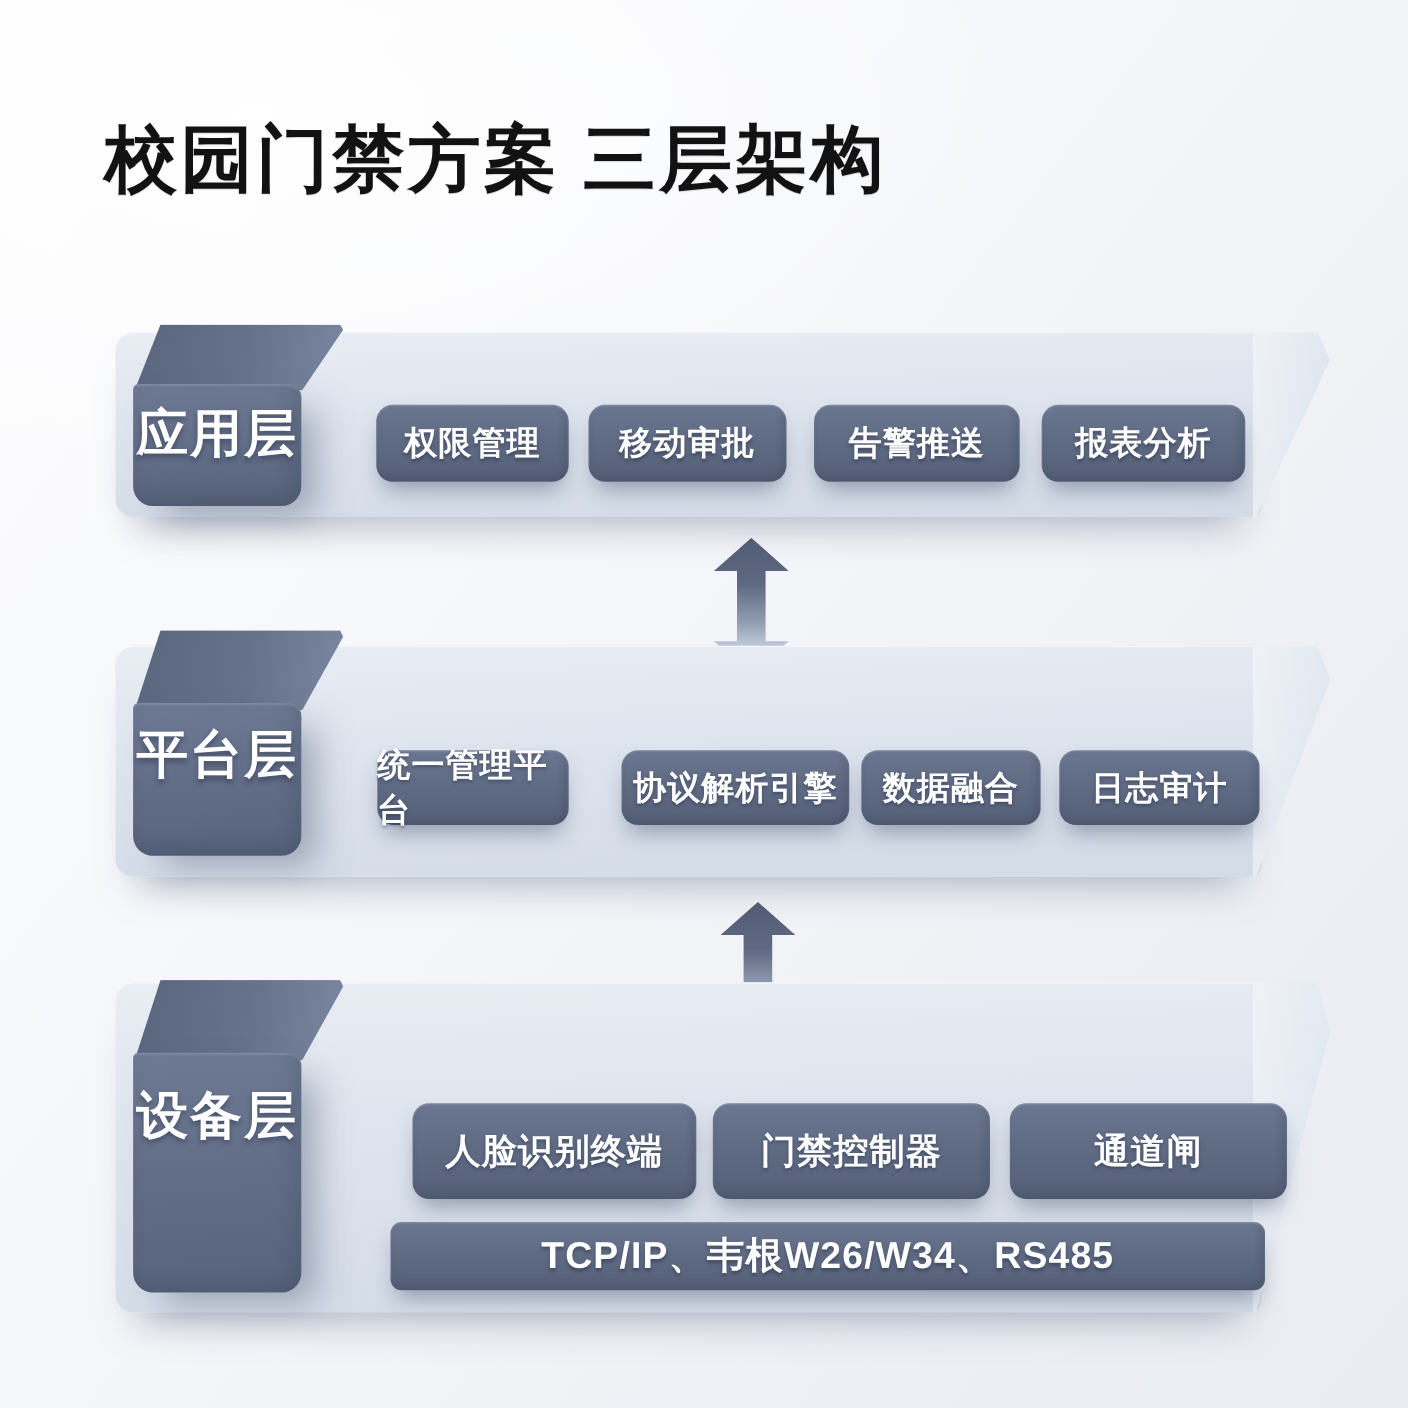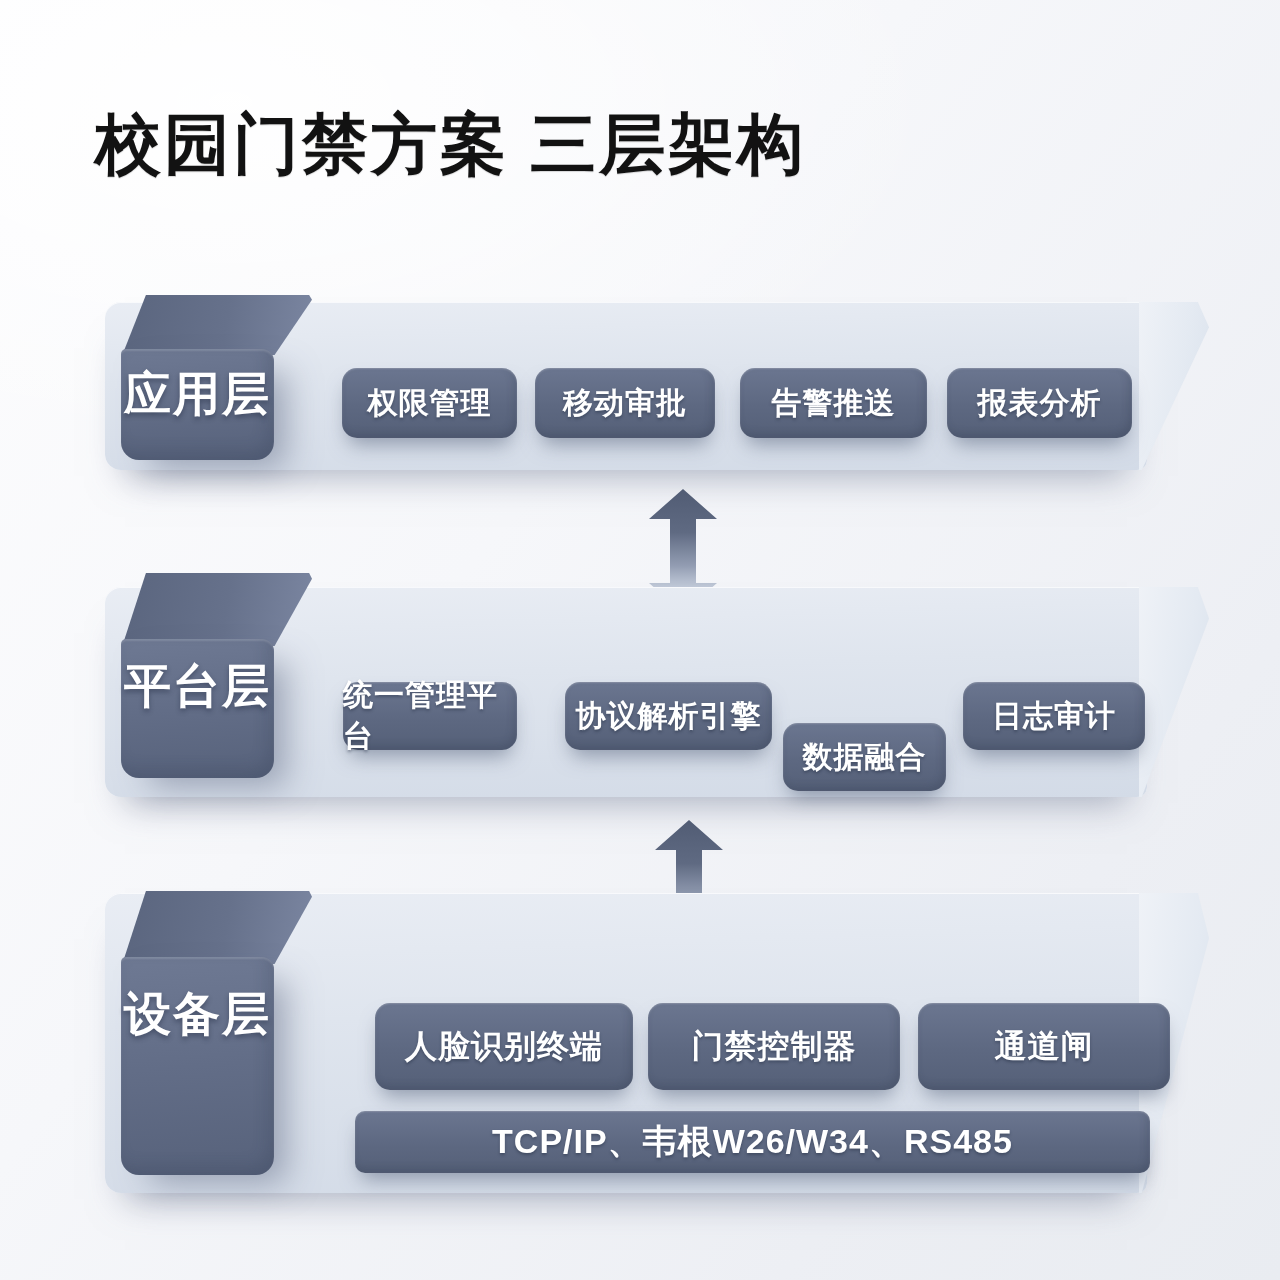--- a/index.html
+++ b/index.html
@@ -87,21 +87,21 @@
   .layer2 .chip{top:95px;height:68px;font-size:30px;}
   .layer3 .chip.row1{top:110px;height:87px;font-size:32px;margin-left:20px;}
   .chip.bar{
     top:218px;height:62px;left:250px;width:795px;
     font-size:34px;border-radius:10px;
   }
   
   .l1c0{left:237px;width:175px;} .l1c1{left:430px;width:180px;}
   .l1c2{left:635px;width:187px;} .l1c3{left:842px;width:185px;}
   .l2c0{left:238px;width:174px;} .l2c1{left:460px;width:207px;}
-  .l2c2{left:678px;width:163px;margin-top:41px;} .l2c3{left:858px;width:182px;}
+  .l2c2{left:678px;width:163px;} .l2c3{left:858px;width:182px;}
   .l3c0{left:250px;width:258px;} .l3c1{left:523px;width:252px;}
   .l3c2{left:793px;width:252px;}
 
   
   .arrow{position:absolute;width:68px;height:124px;}
   .arrow1{left:649px;top:489px;}
   .arrow2{left:655px;top:820px;}
 </style>
 </head>
 <body>

